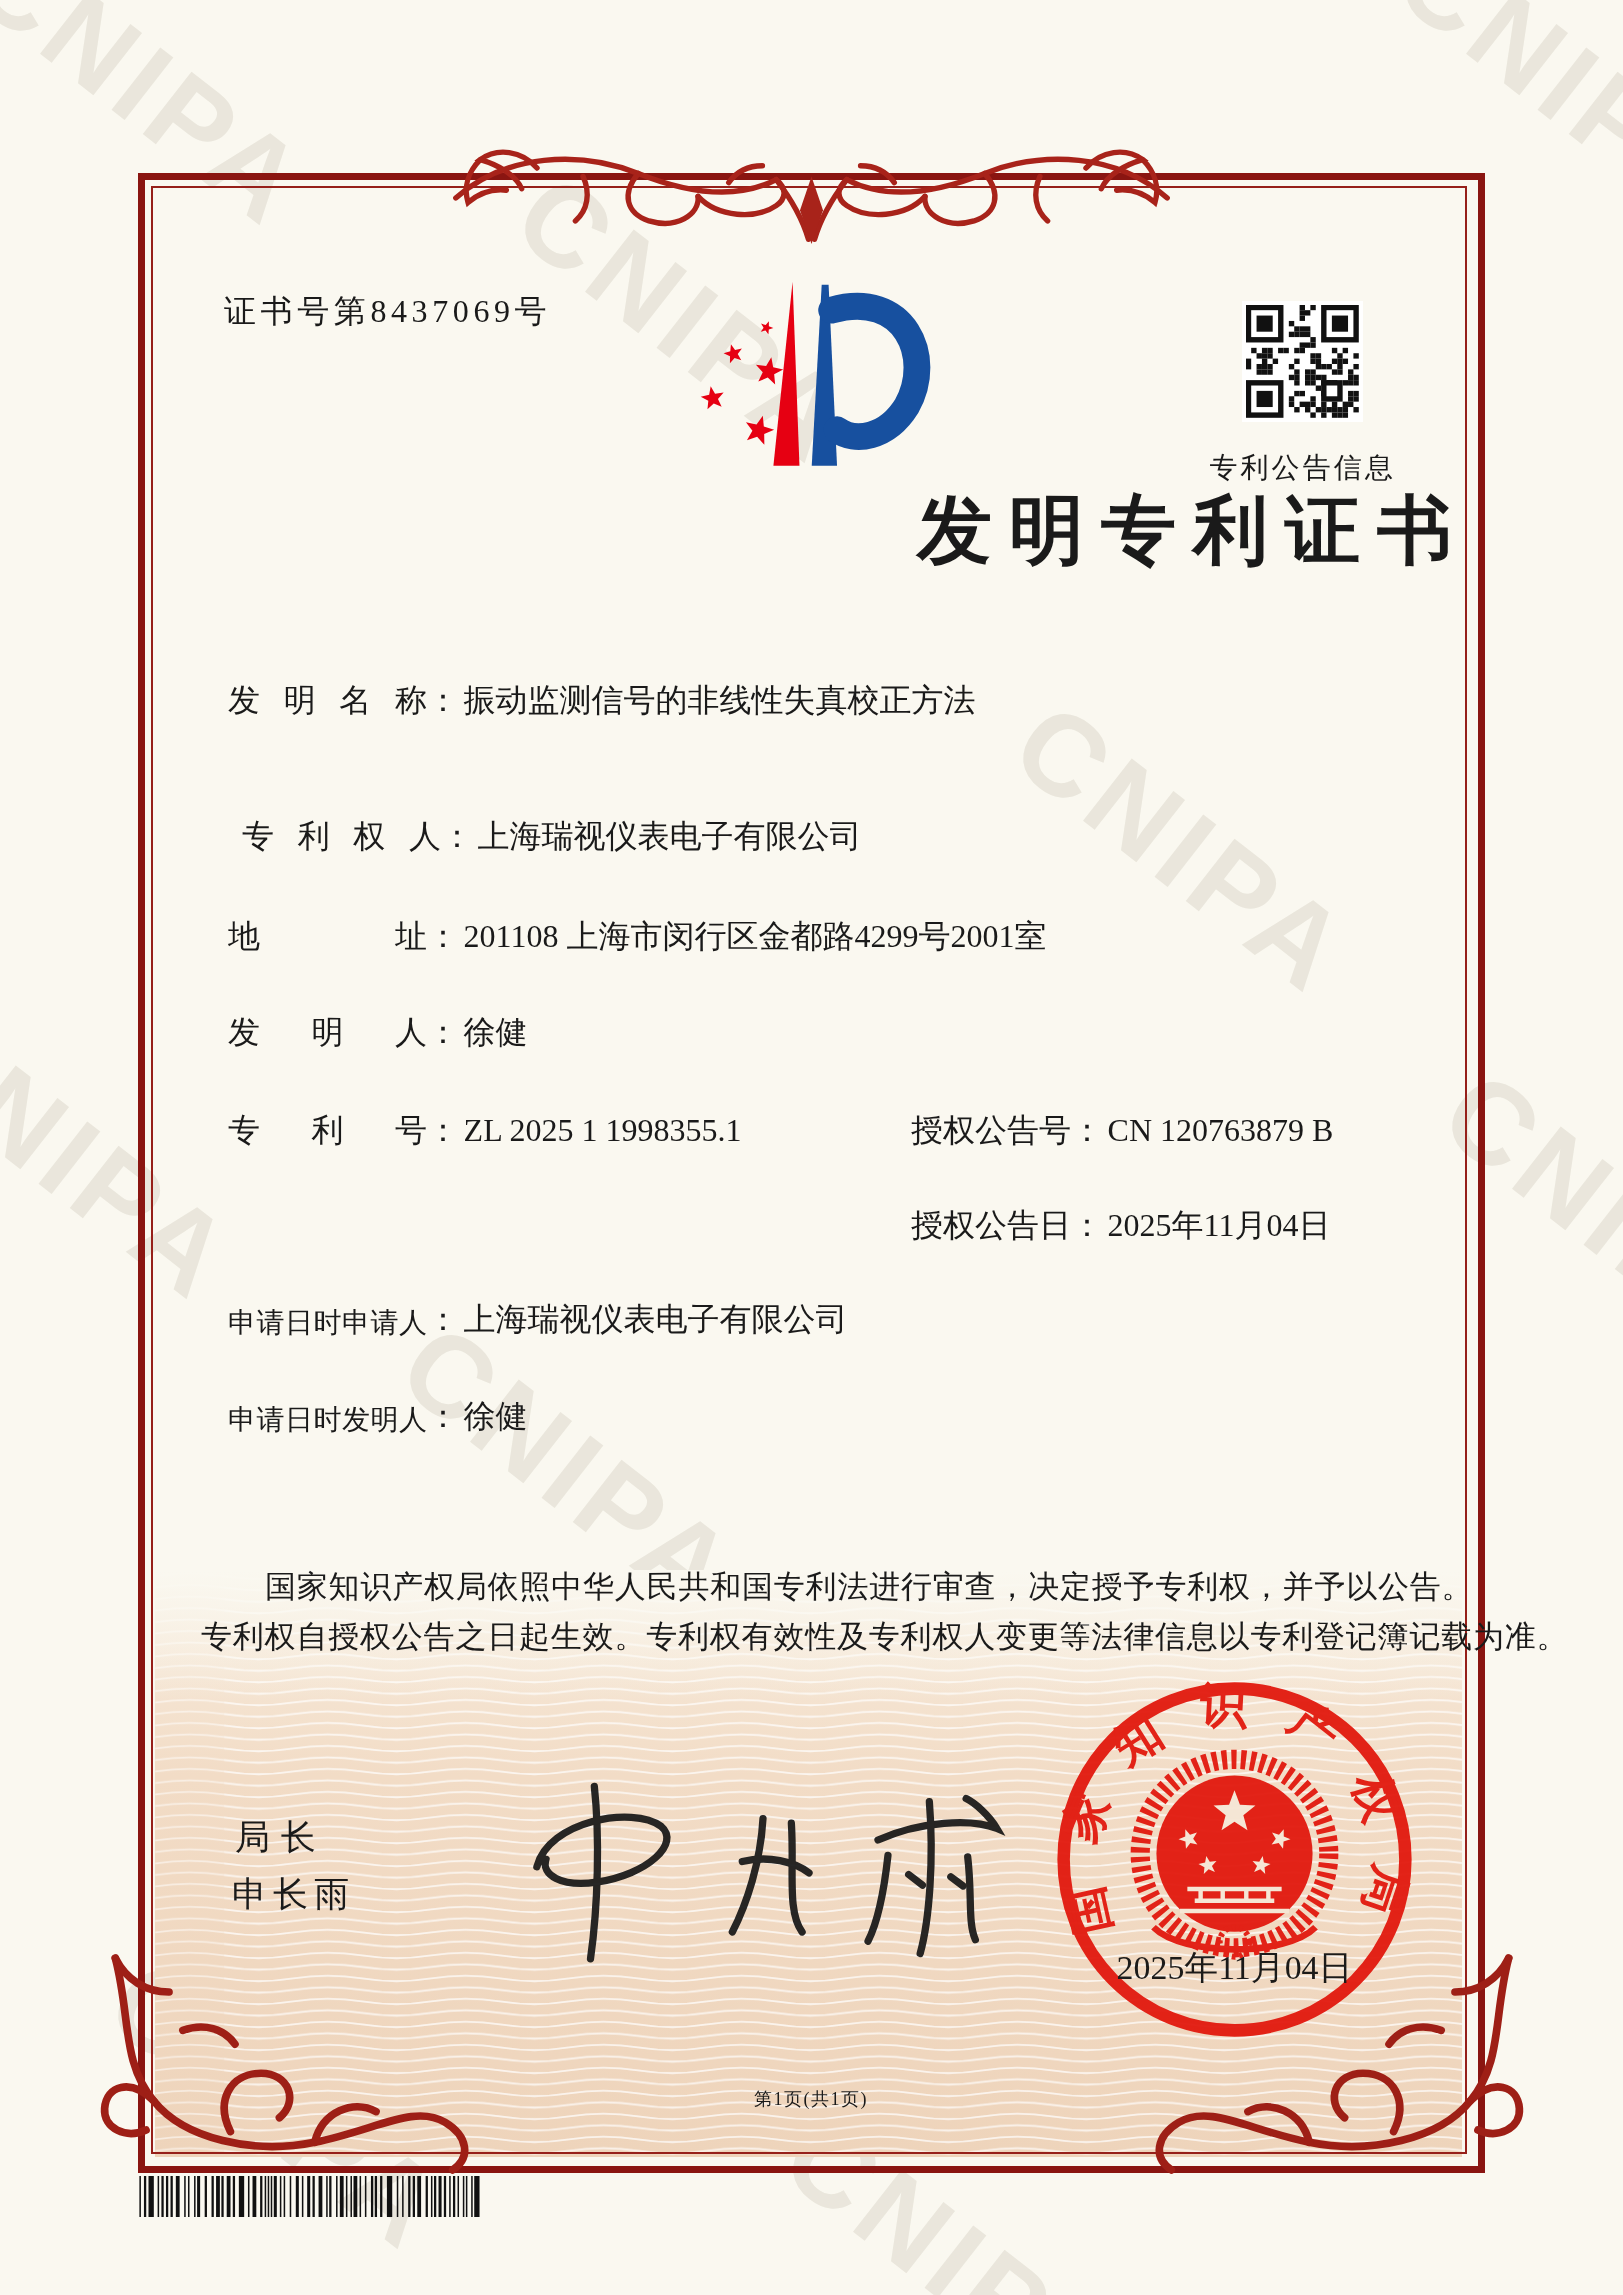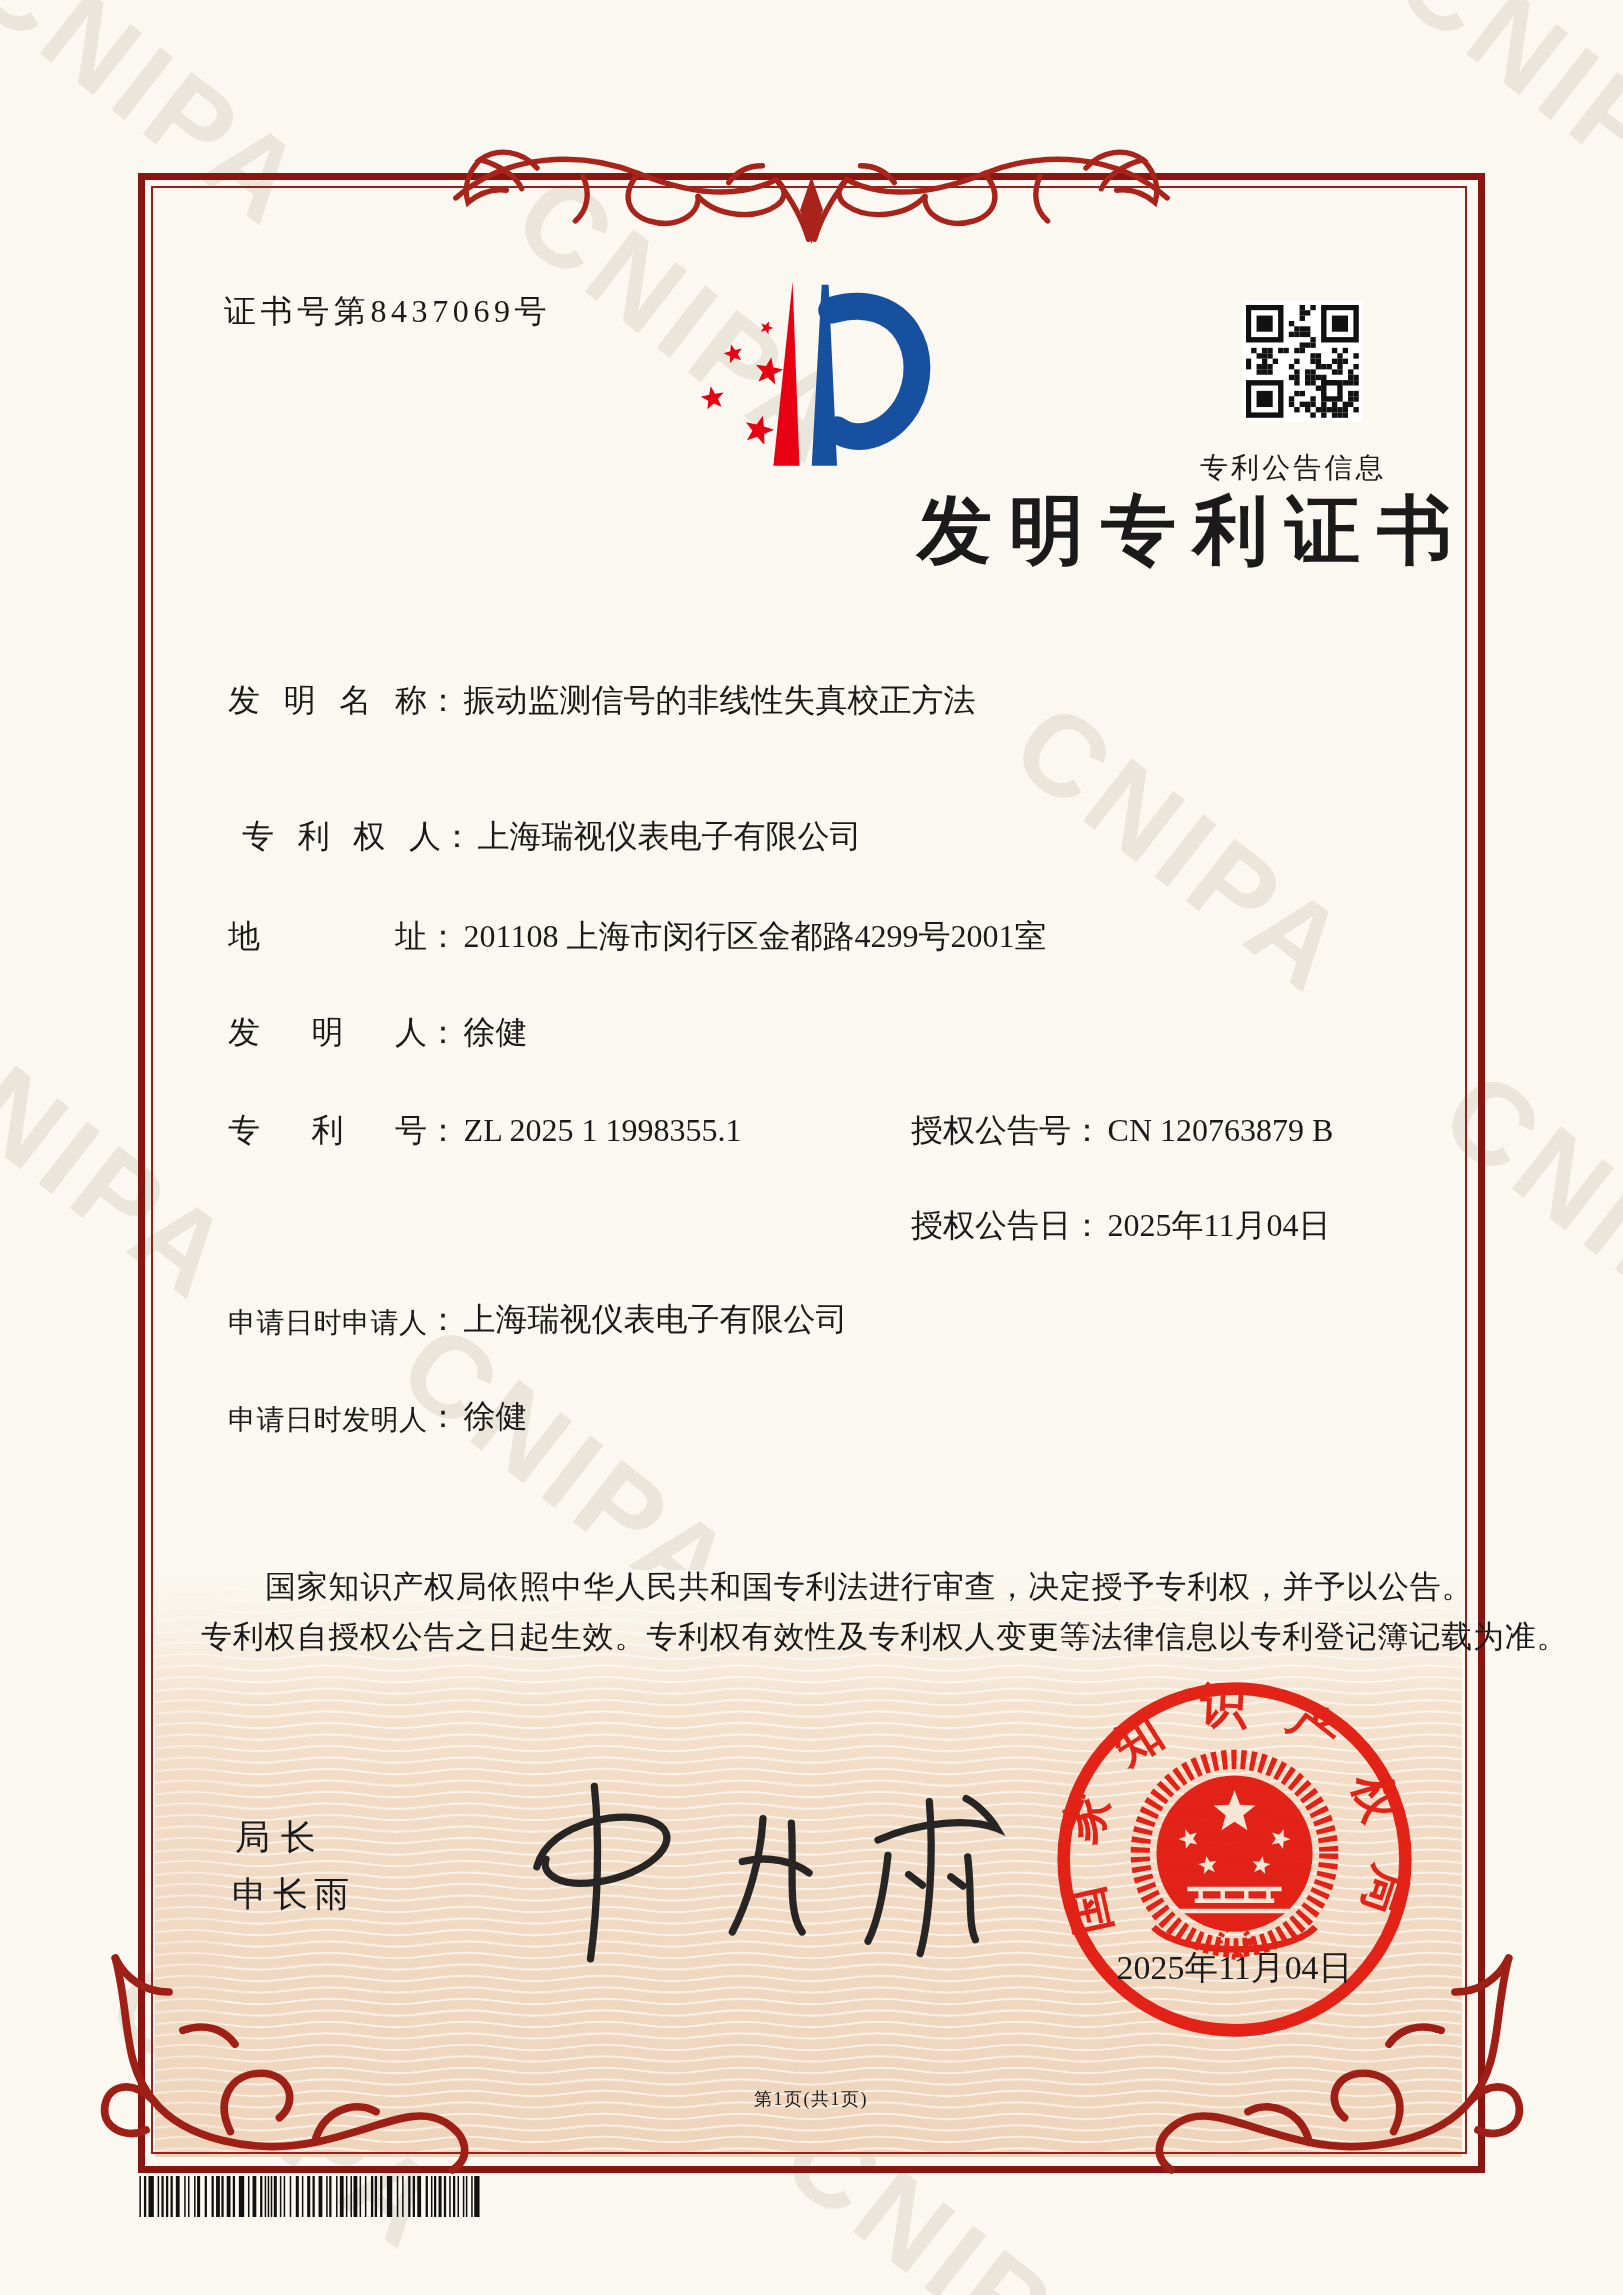--- a/index.html
+++ b/index.html
@@ -22,21 +22,21 @@
   
   .waves-zone{position:absolute;left:155px;top:1570px;width:1307px;height:587px;
       background:linear-gradient(180deg,#f8eee0 0%,#f2dcc6 35%,#eed4bb 100%);z-index:2;}
   .waves-zone svg{position:absolute;left:0;top:0;}
   .waves-fade{position:absolute;left:0;top:0;width:100%;height:130px;
       background:linear-gradient(180deg,#faf8f0 0%,rgba(250,248,240,0) 100%);}
   
   .cert-no{position:absolute;left:224px;top:290px;font-size:32px;letter-spacing:4.6px;z-index:5;}
   .doc-title{position:absolute;left:153px;top:481px;width:1316px;text-align:right;
       font-size:75px;font-weight:bold;letter-spacing:17px;z-index:5;}
-  .qr-label{position:absolute;left:1200px;top:449px;width:196px;text-align:left;
+  .qr-label{position:absolute;left:1200px;top:449px;width:196px;text-align:right;
       font-size:28px;letter-spacing:3.1px;z-index:5;}
   .row{position:absolute;left:228px;font-size:32px;z-index:5;white-space:nowrap;}
   .flabel{display:inline-block;width:199px;text-align:justify;text-align-last:justify;
       vertical-align:bottom;}
   .flabel.small{font-size:28px;}
   .colon{margin-right:4.6px;}
   .rrow{position:absolute;left:911px;font-size:32px;z-index:5;white-space:nowrap;}
   .legal{position:absolute;font-size:31px;z-index:5;white-space:nowrap;letter-spacing:0.8px;}
   .director-label{position:absolute;left:235px;top:1814px;font-size:35px;letter-spacing:10.7px;
       font-family:"Liberation Sans","DejaVu Sans",sans-serif;z-index:5;}

